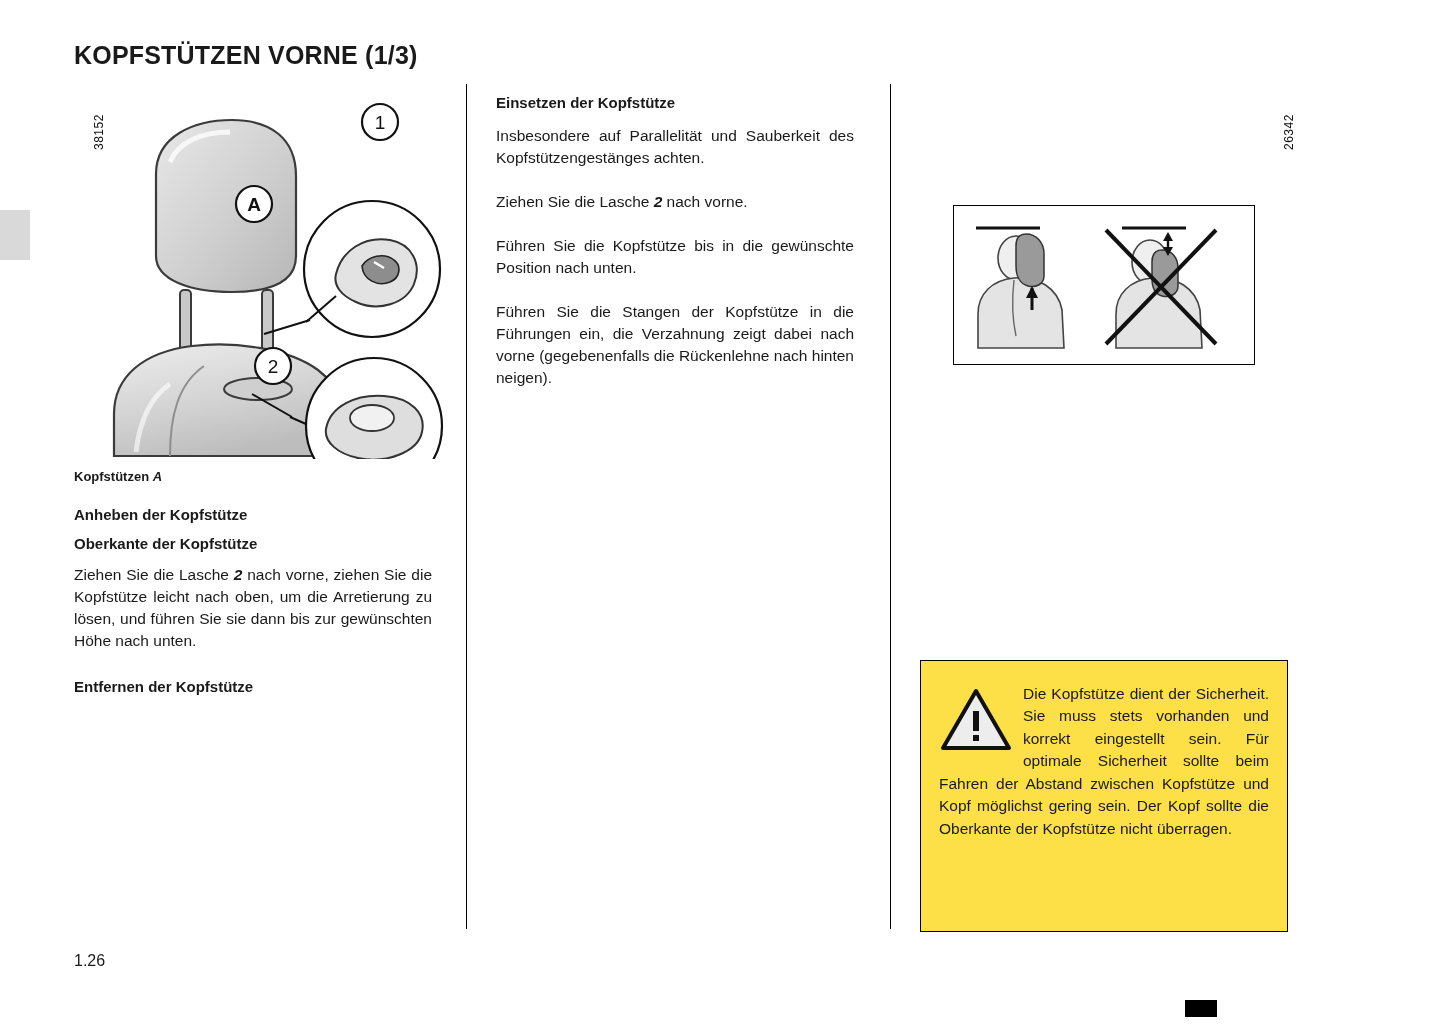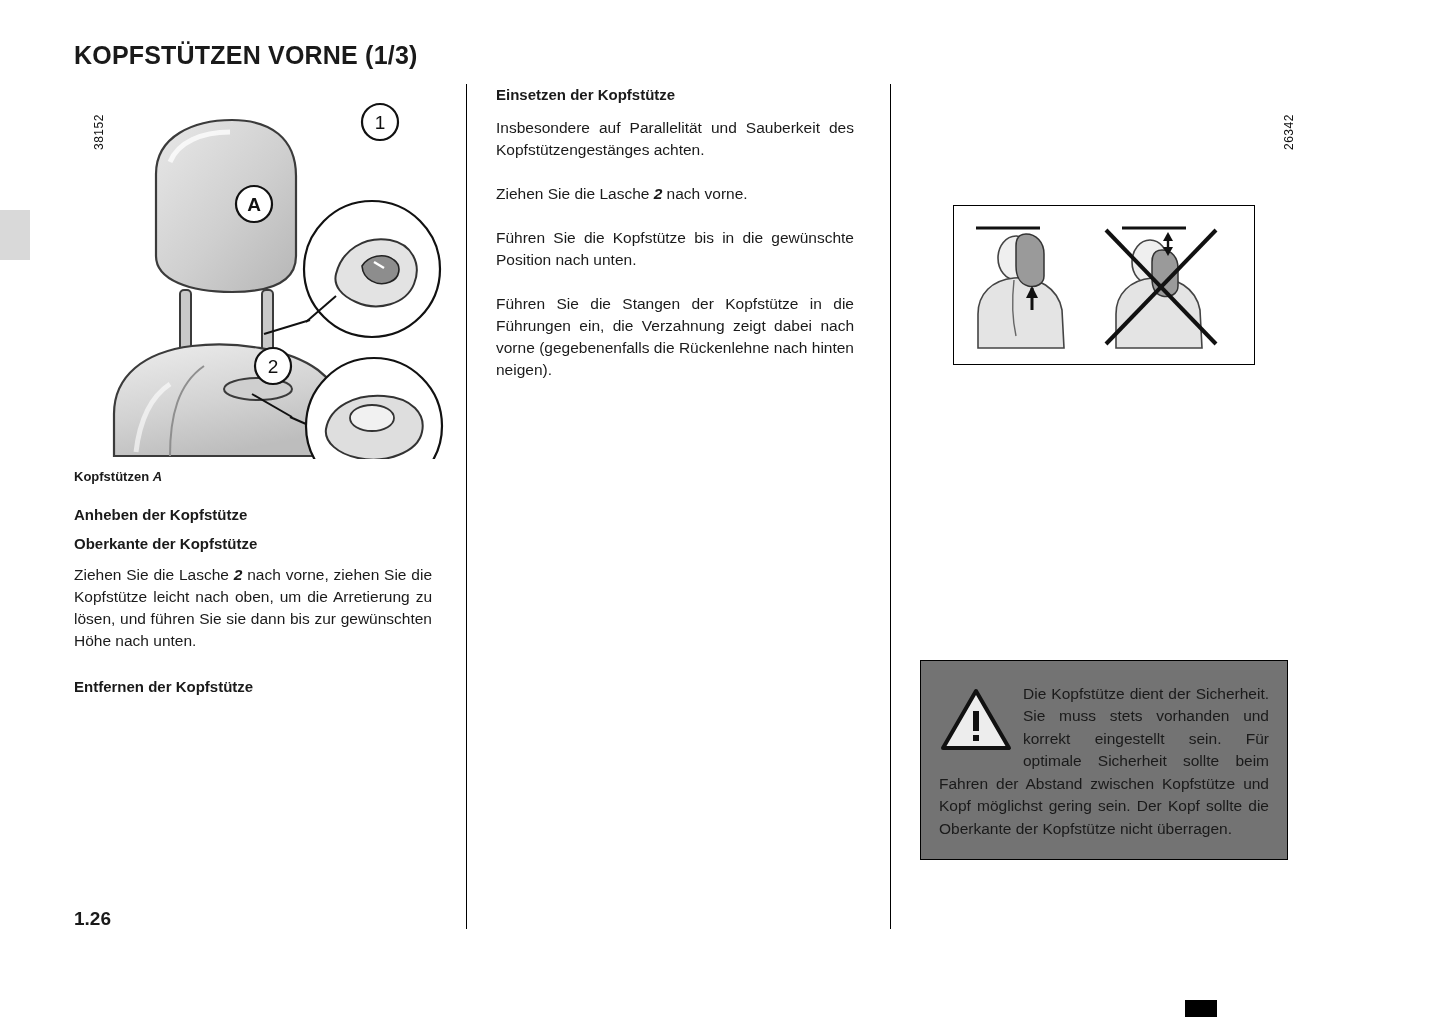--- a/index.html
+++ b/index.html
@@ -75,21 +75,21 @@
     height: 375px;
   }
   .sec-title {
     font-size: 13px;
     font-weight: bold;
     margin: 10px 0 22px 0;
   }
   .sub {
     font-size: 15px;
     font-weight: bold;
-    margin: 0 0 12px 0;
+    margin: 8px 0 12px 0;
   }
   p.body {
     font-size: 15.5px;
     line-height: 1.42;
     margin: 0 16px 26px 0;
     text-align: justify;
   }
   p.body:last-child { margin-bottom: 0; }
 
   
@@ -109,45 +109,45 @@
     height: 158px;
     border: 1px solid #000;
     background: #fff;
   }
 
   .warnbox {
     position: absolute;
     left: 920px;
     top: 660px;
     width: 368px;
-    height: 200px;
+    height: 272px;
     border: 1px solid #000;
-    background: #737373;
+    background: #fde047;
     box-sizing: border-box;
     padding: 22px 18px 18px 18px;
   }
   .warnbox .wtext {
     font-size: 15.5px;
     line-height: 1.45;
     text-align: justify;
     margin: 0;
   }
   .warn-icon {
     float: left;
     width: 74px;
     height: 70px;
     margin: 2px 10px 2px 0;
   }
 
   .pagenum {
     position: absolute;
     left: 74px;
-    top: 908px;
-    font-size: 19px;
-    font-weight: bold;
+    top: 952px;
+    font-size: 16px;
+    font-weight: normal;
   }
   .corner-mark {
     position: absolute;
     left: 1185px;
     top: 1000px;
     width: 32px;
     height: 17px;
     background: #000;
   }
 

